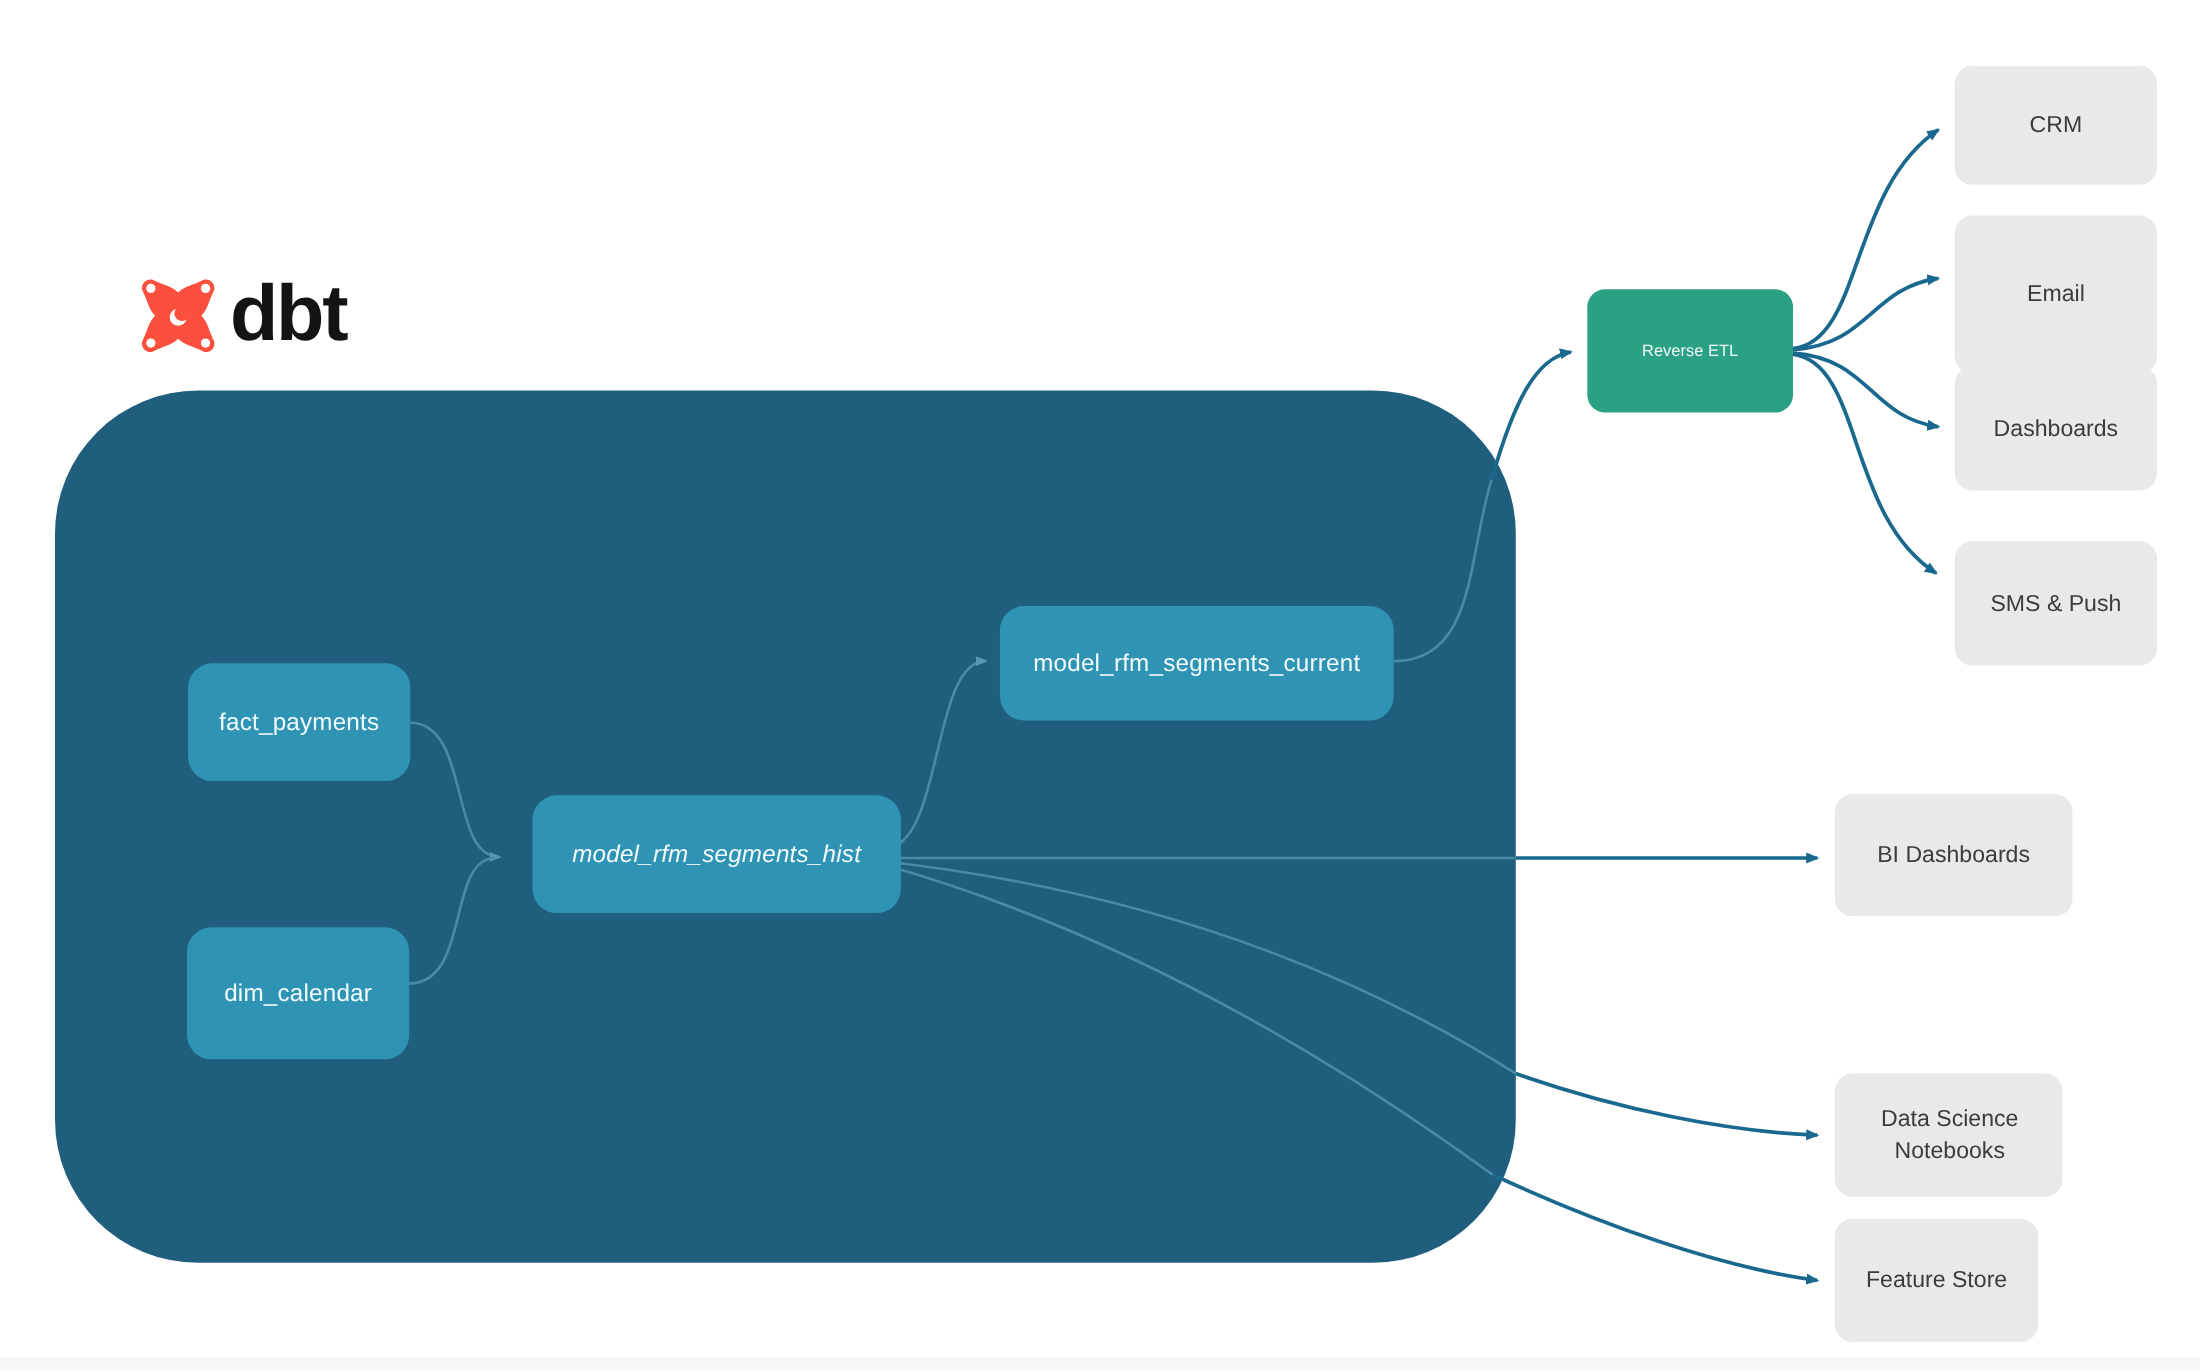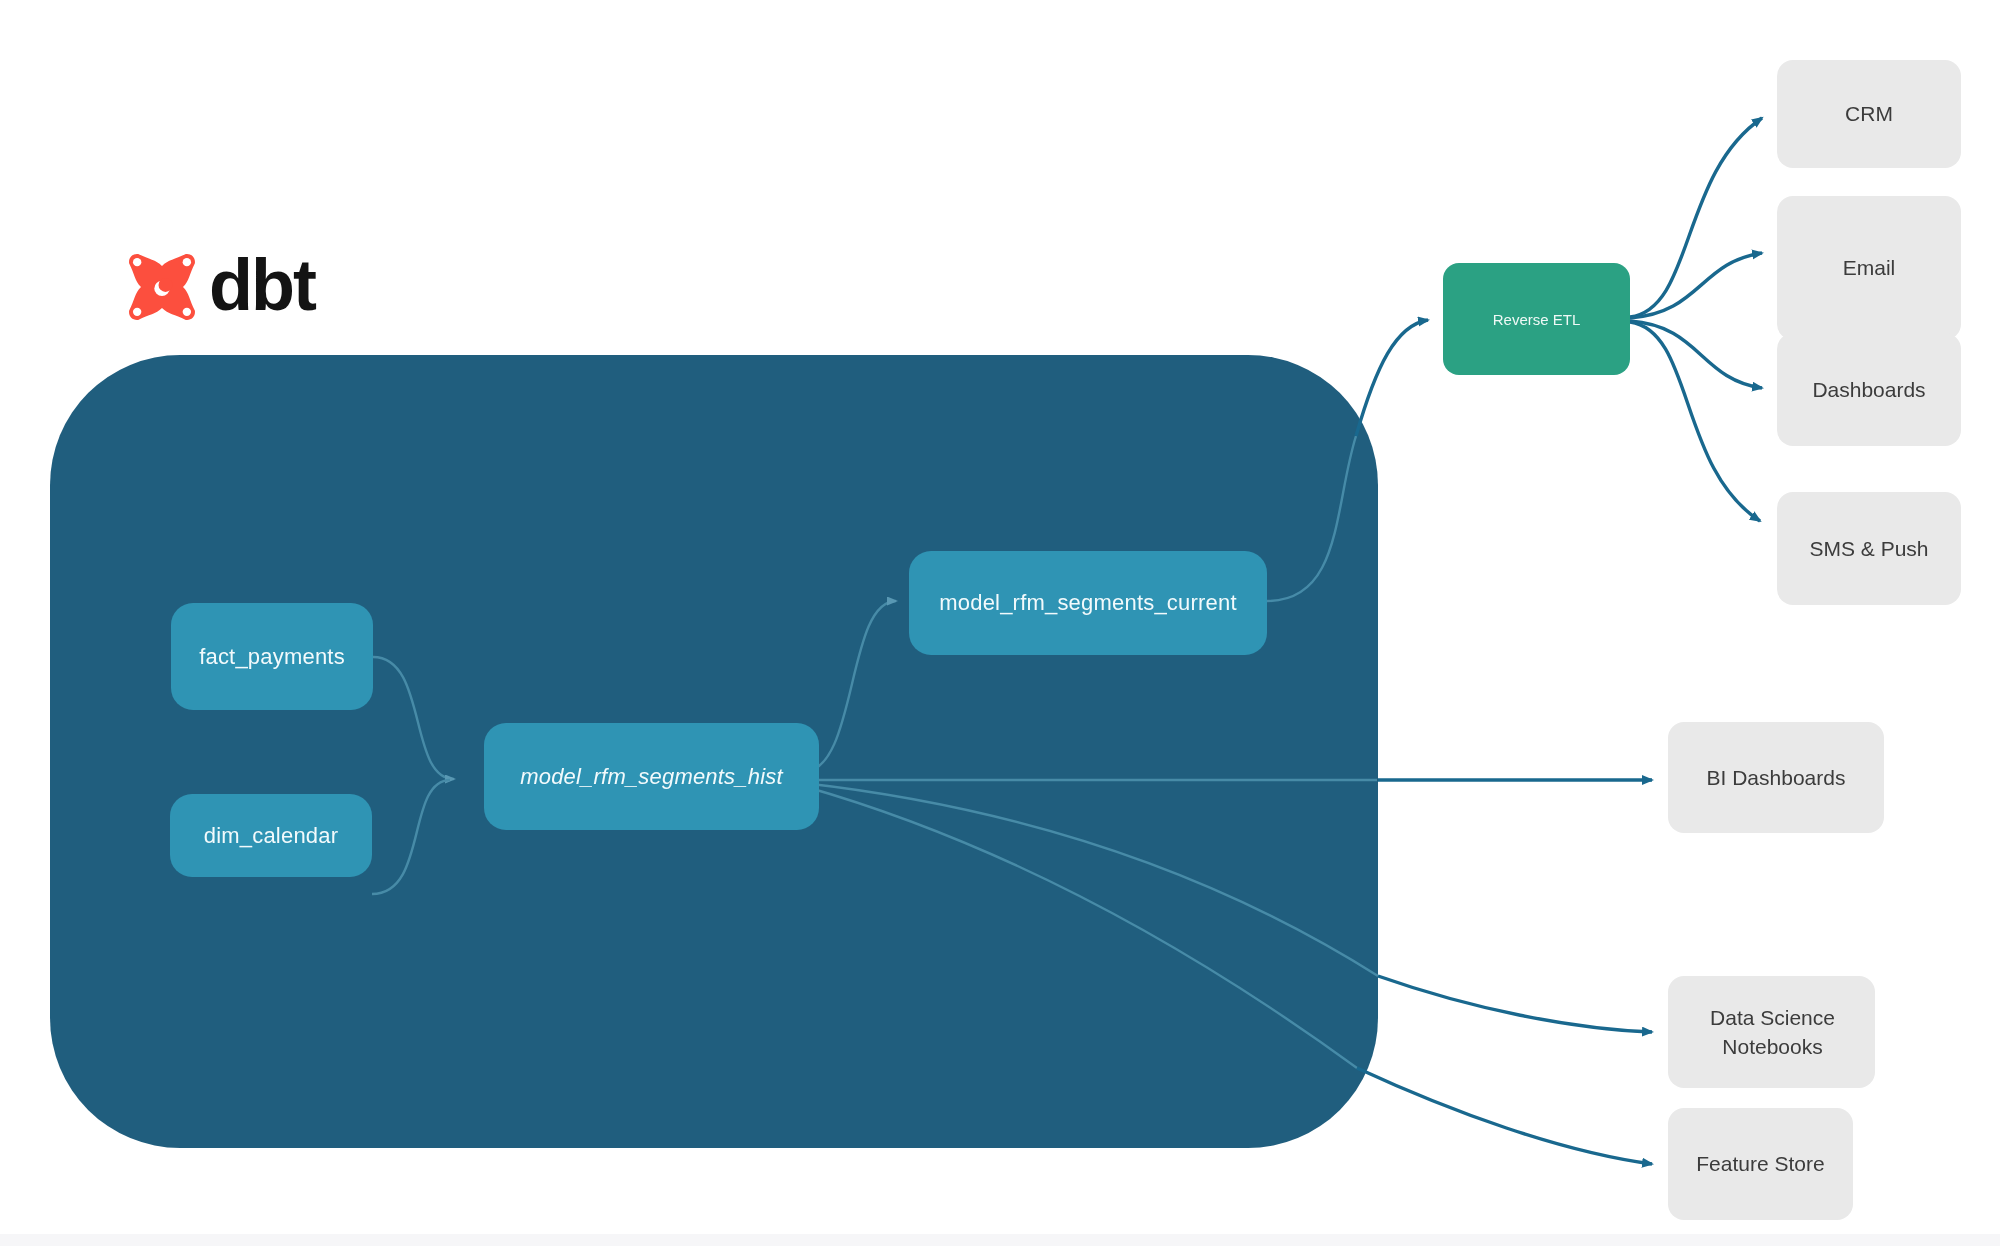--- a/index.html
+++ b/index.html
@@ -86,21 +86,21 @@
       <path d="M1378,780 L1652,780" marker-end="url(#arrDark)"></path>
       <path d="M1378,976 C1472,1009 1572,1029 1652,1032" marker-end="url(#arrDark)"></path>
       <path d="M1357,1068 C1452,1112 1562,1152 1652,1164" marker-end="url(#arrDark)"></path>
     </g>
   </svg>
 
   <div class="node model" style="left:171px;top:603px;width:202px;height:107px;">
     <span>fact_payments</span>
   </div>
 
-  <div class="node model" style="left:170px;top:794px;width:202px;height:83px;">
+  <div class="node model" style="left:170px;top:843px;width:202px;height:120px;">
     <span>dim_calendar</span>
   </div>
 
   <div class="node model" style="left:484px;top:723px;width:335px;height:107px;font-style:italic;">
     <span>model_rfm_segments_hist</span>
   </div>
 
   <div class="node model" style="left:909px;top:551px;width:358px;height:104px;text-align:right;">
     <span>model_rfm_segments_current</span>
   </div>

